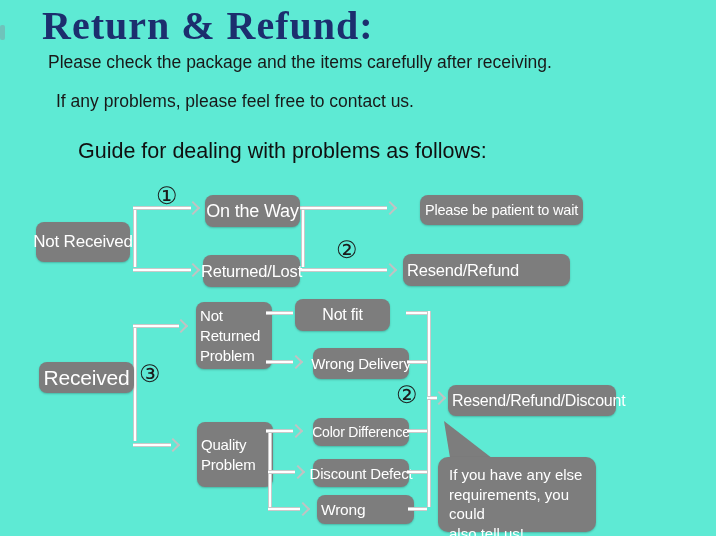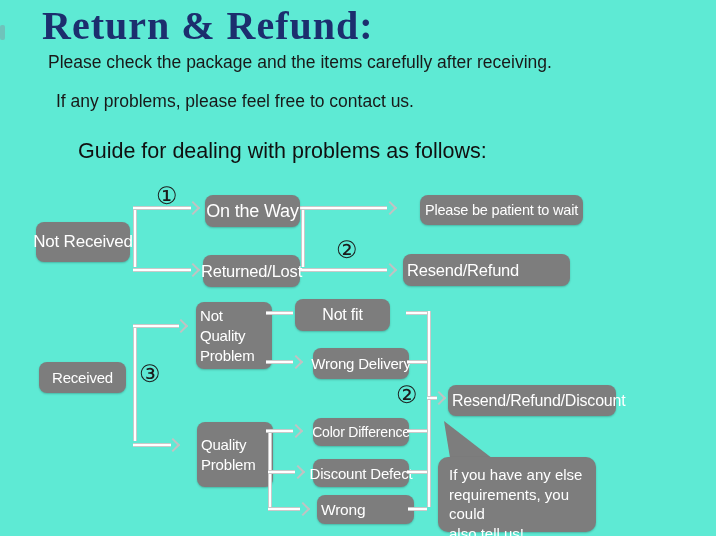--- a/index.html
+++ b/index.html
@@ -84,23 +84,23 @@
   <div class="box left" style="left:403px;top:254px;width:163px;height:32px;font-size:16.5px;">Resend/Refund</div>
 
   <div class="vline" style="left:133px;top:324px;height:117px;"></div>
   <div class="hline" style="left:133px;top:324px;width:46px;"></div>
   <div class="hline" style="left:133px;top:443px;width:38px;"></div>
   <span class="arr" style="left:176px;top:321px;"></span>
   <span class="arr" style="left:168px;top:440px;"></span>
 
   <div class="marker" style="left:139px;top:362px;">③</div>
 
-  <div class="box" style="left:39px;top:362px;width:87px;height:31px;font-size:15px;">Received</div>
+  <div class="box" style="left:39px;top:362px;width:95px;height:31px;font-size:21px;">Received</div>
   <div class="box left multi" style="left:196px;top:302px;width:72px;height:67px;font-size:15px;">Not
-Quality
+Returned
 Problem</div>
   <div class="box left multi" style="left:197px;top:422px;width:72px;height:65px;font-size:15px;">Quality
 Problem</div>
 
   <div class="hline" style="left:266px;top:311px;width:27px;"></div>
   <div class="hline" style="left:266px;top:360px;width:27px;"></div>
   <span class="arr" style="left:291px;top:308px;"></span>
   <span class="arr" style="left:291px;top:357px;"></span>
 
   <div class="vline" style="left:268px;top:429px;height:78px;"></div>

